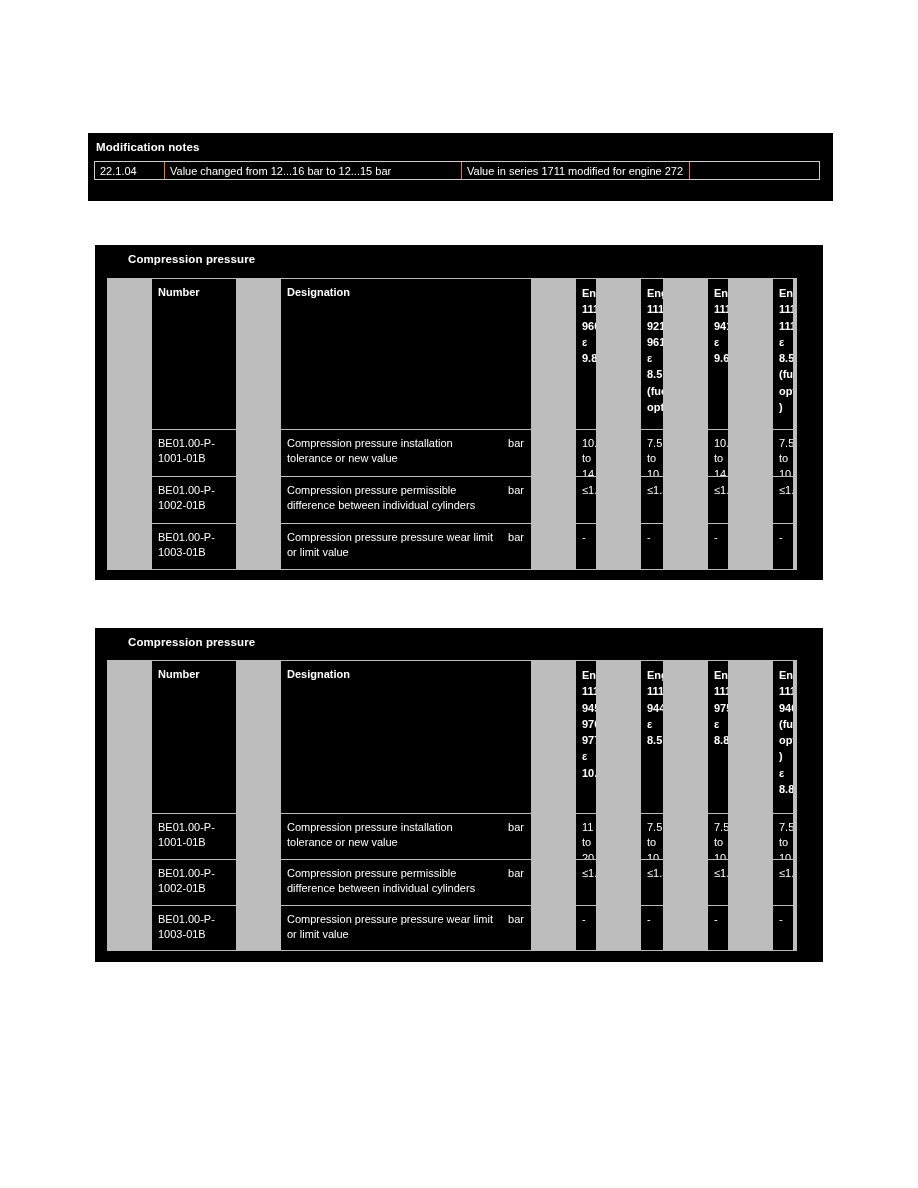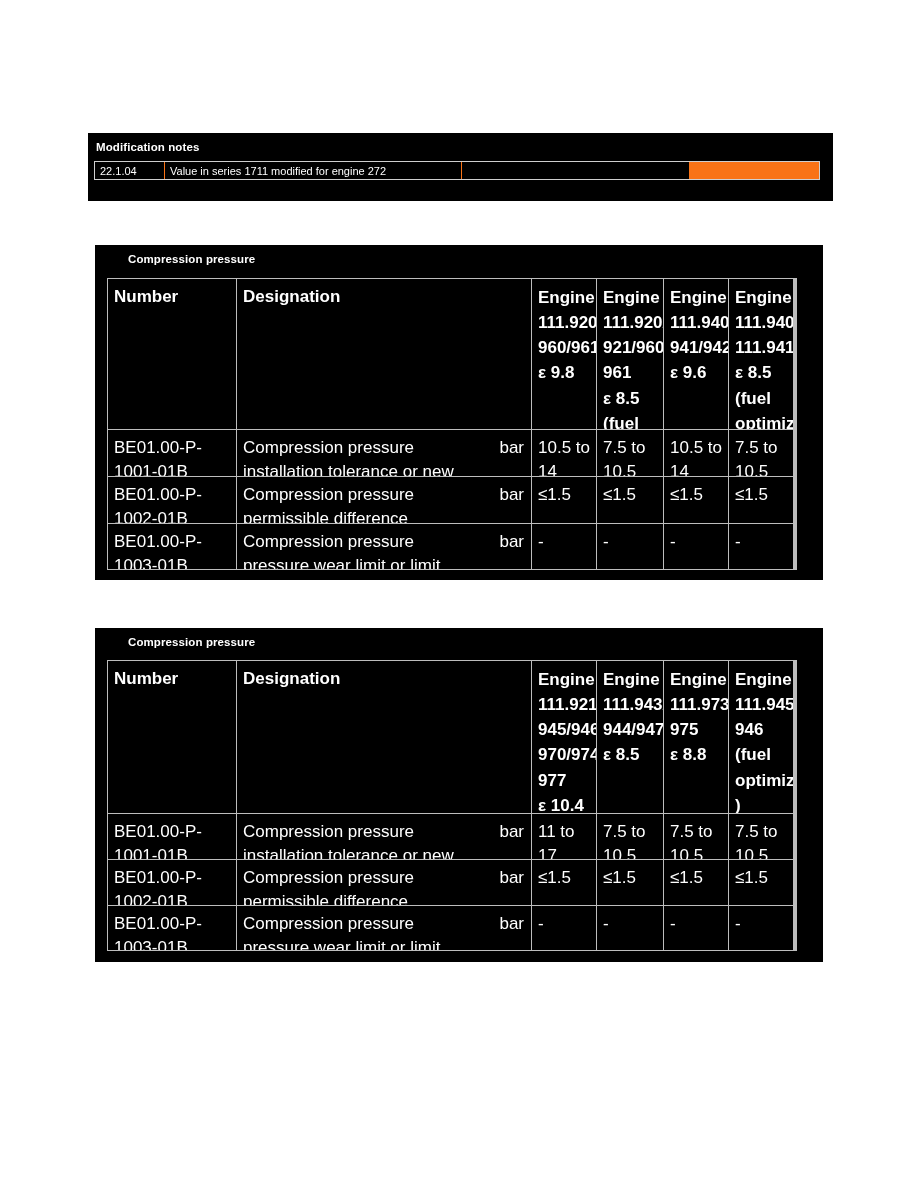--- a/index.html
+++ b/index.html
@@ -52,37 +52,39 @@
     grid-template-columns: 128px 294px 64px 66px 64px 64px;
     gap: 1px;
     background: #bdbdbd;
     border: 1px solid #bdbdbd;
   }
   #box-ctable1 .ctable { top: 33px; grid-template-rows: 150px 46px 46px 45px; }
   #box-ctable2 .ctable { top: 32px; grid-template-rows: 152px 45px 45px 44px; }
   .cell {
     background: #000000;
     padding: 6px 5px 4px 6px;
-    font-size: 17px;
+    font-size: 11px;
     line-height: 1.4;
     overflow: hidden;
+    margin-left: 44px;
   }
   .hcell { font-weight: bold; }
   .lines { white-space: pre-line; line-height: 1.48; }
   .desig-cell { display: flex; justify-content: space-between; gap: 12px; }
   .desig-text { max-width: 230px; }
   .unit { flex: 0 0 auto; padding-right: 2px; text-align: right; }
 </style>
 </head>
 <body>
 
 <div class="black-box" id="box-modnotes">
   <div class="box-title">Modification notes</div>
   <div class="modtable">
     <div class="mcell">22.1.04</div>
+    <div class="mcell">Value changed from 12...16 bar to 12...15 bar</div>
     <div class="mcell">Value in series 1711 modified for engine 272</div>
     <div class="mcell"></div>
   </div>
 </div>
 
 <div class="black-box" id="box-ctable1">
   <div class="box-title">Compression pressure</div>
   <div class="ctable">
 
     <div class="cell hcell">Number</div>
@@ -168,21 +170,21 @@
 (fuel
 optimized
 )
 ε 8.8</div>
 
     <div class="cell">BE01.00-P-1001-01B</div>
     <div class="cell desig-cell">
       <span class="desig-text">Compression pressure installation tolerance or new value</span>
       <span class="unit">bar</span>
     </div>
-    <div class="cell">11 to 17</div>
+    <div class="cell">11 to 20</div>
     <div class="cell">7.5 to 10.5</div>
     <div class="cell">7.5 to 10.5</div>
     <div class="cell">7.5 to 10.5</div>
 
     <div class="cell">BE01.00-P-1002-01B</div>
     <div class="cell desig-cell">
       <span class="desig-text">Compression pressure permissible difference between individual cylinders</span>
       <span class="unit">bar</span>
     </div>
     <div class="cell">≤1.5</div>

